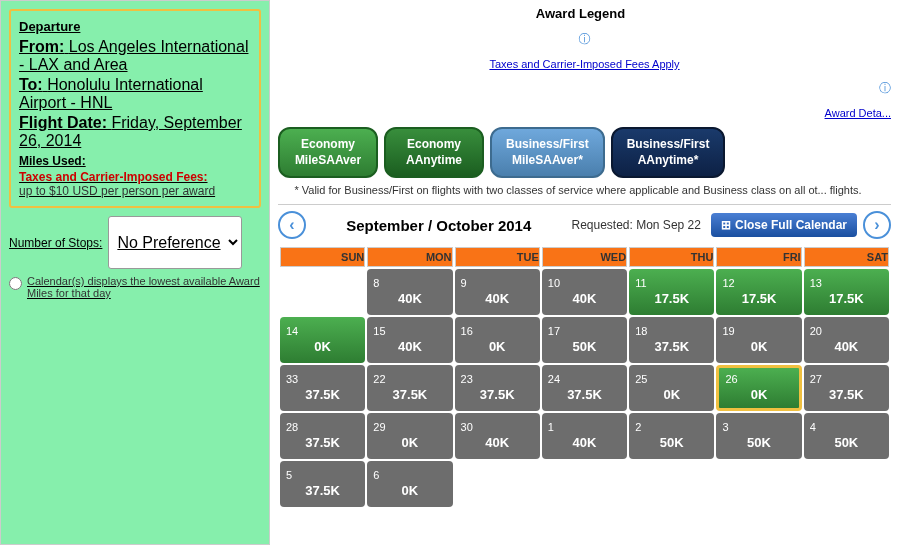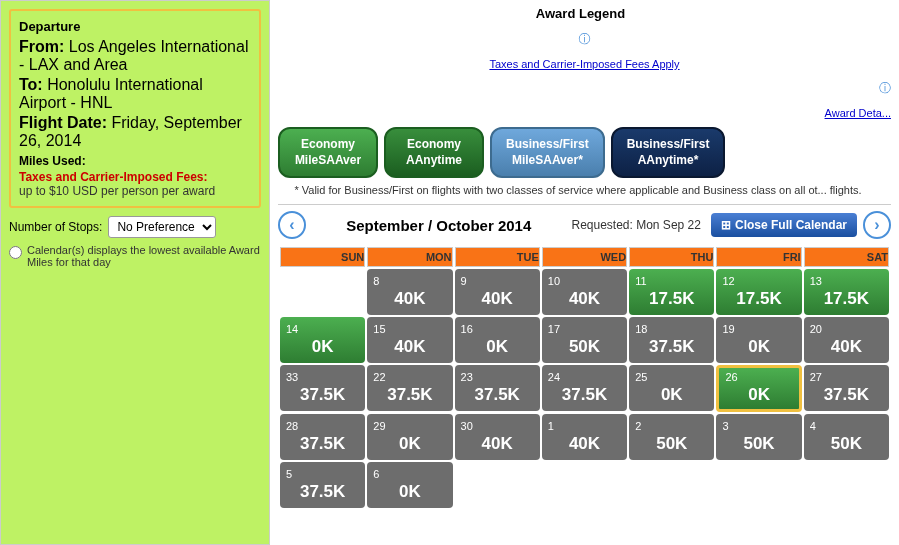--- a/index.html
+++ b/index.html
@@ -6,39 +6,40 @@
     body { font-family: Arial, sans-serif; font-size: 12px; background: #fff; width: 899px; }
 
     .container { display: flex; width: 899px; min-height: 545px; }
 
     
     .left-panel {
       width: 270px;
       min-width: 270px;
       border: 1px solid #ccc;
       padding: 8px;
-      background: #bef264;
+      background: #86efac;
+      text-decoration: underline;
     }
     .departure-box {
       border: 2px solid #f0c040;
       padding: 8px;
       margin-bottom: 8px;
       border-radius: 3px;
     }
     .departure-box .title { font-weight: bold; font-size: 13px; margin-bottom: 4px; }
     .departure-box .line { margin-bottom: 2px; font-size: 16px; }
     .departure-box .miles-label { font-weight: bold; margin-top: 4px; }
     .departure-box .taxes-label { color: #cc0000; font-weight: bold; margin-top: 2px; }
     .departure-box .taxes-amount { font-size: 12px; color: #333; }
 
     .stops-row { display: flex; align-items: center; margin: 6px 0; }
     .stops-row label { margin-right: 6px; font-size: 12px; }
     .stops-row select {
-      font-size: 12px;
-      padding: 2px 4px;
+      font-size: 16px;
+      padding: 16px 4px;
       border: 1px solid #999;
       border-radius: 3px;
       background: #fff;
     }
 
     .calendar-note { display: flex; align-items: flex-start; margin-top: 4px; }
     .calendar-note input[type="radio"] { margin-right: 5px; margin-top: 2px; }
     .calendar-note span { font-size: 11px; color: #333; }
 
     
@@ -144,21 +145,21 @@
     .cal-cell.empty { background: transparent; }
     .cal-cell.green { background: linear-gradient(to bottom, #4caf50, #2e7d32); }
     .cal-cell.selected { border: 3px solid #f0c040; background: linear-gradient(to bottom, #4caf50, #2e7d32); }
     .cal-cell .day-num {
       font-size: 11px;
       align-self: flex-start;
       margin-left: 4px;
       line-height: 1;
     }
     .cal-cell .miles {
-      font-size: 17px;
+      font-size: 13px;
       font-weight: bold;
       margin-top: 2px;
     }
   </style>
 </head>
 <body>
 
 <div class="container">
 
   <div class="left-panel">

